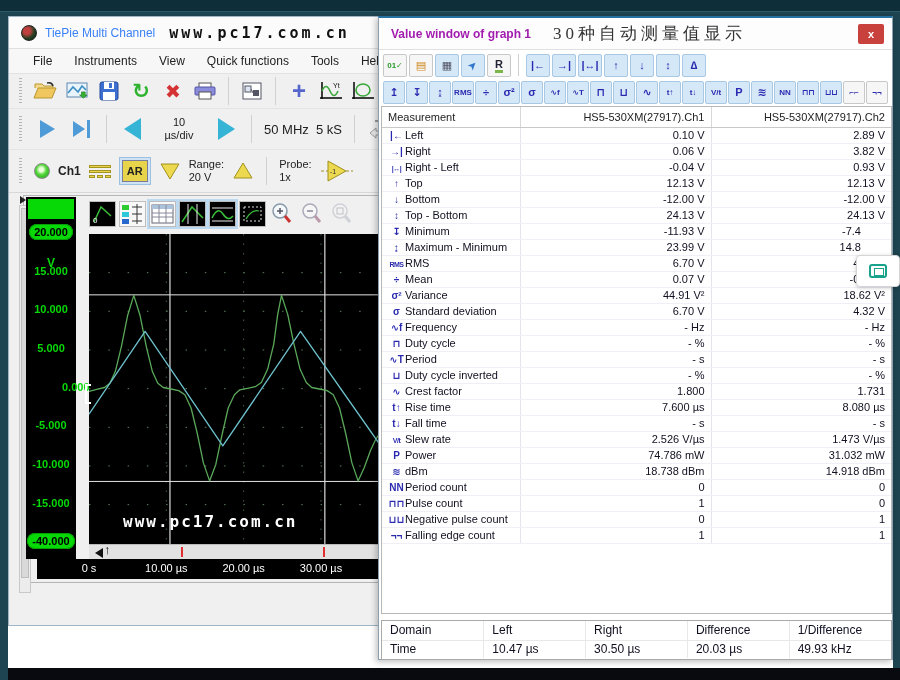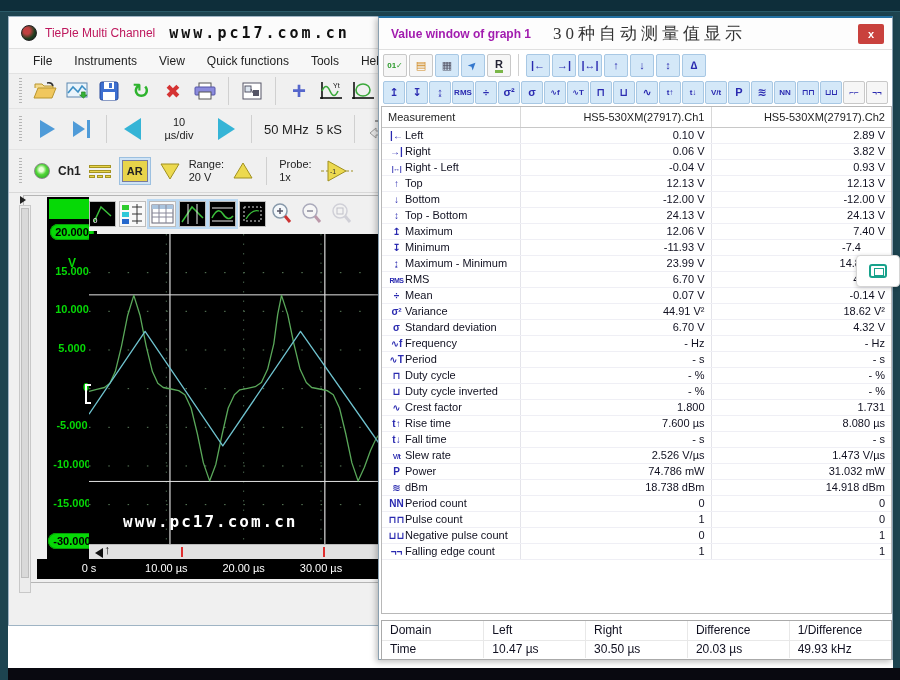--- a/index.html
+++ b/index.html
@@ -14,21 +14,21 @@
   .below-app  { left:8px; top:626px; width:885px; height:42px; background:#ffffff; }
 
   
   .app { left:8px; top:16px; width:885px; height:610px; background:#f0f0f0;
          border:1px solid #9fb4c4; }
   .titlebar { left:0; top:0; width:100%; height:32px; background:#fbfbfb; border-bottom:1px solid #e0e0e0;
               display:flex; align-items:center; padding-left:12px; }
   .app-logo { width:16px; height:16px; border-radius:50%;
               background:radial-gradient(circle at 35% 35%, #c04040 0 25%, #204020 60%, #101818 100%);
               border:1px solid #222; margin-right:8px; }
-  .app-title { color:#be185d; font-size:12px; }
+  .app-title { color:#3b82f6; font-size:12px; }
   .title-mark { color:#111; font-family:"DejaVu Sans Mono","Liberation Mono",monospace;
                 font-size:15px; font-weight:bold; letter-spacing:3px; margin-left:14px; }
   .menubar { left:0; top:32px; width:100%; height:25px; background:#f7f7f7; border-bottom:1px solid #e2e2e2;
              display:flex; align-items:center; gap:22px; padding-left:24px; }
   .menu-item { font-size:12px; color:#222; cursor:default; }
 
   .toolbar1 { left:0; top:57px; width:100%; height:35px; display:flex; align-items:center; gap:6px; padding-left:10px;
               border-bottom:1px solid #e4e4e4; }
   .toolbar2 { left:0; top:92px; width:100%; height:41px; display:flex; align-items:center; gap:8px; padding-left:10px;
               border-bottom:1px solid #e4e4e4; overflow:hidden; }
@@ -57,21 +57,21 @@
   .ar-wrap { background:#cfe3f5; border:1px solid #9cc0e0; padding:2px; }
   .ar-btn { width:26px; height:22px; background:#e8d44a; border:1px solid #7a7a9a; font-size:11px; font-weight:bold;
             color:#222; display:flex; align-items:center; justify-content:center; }
   .two-line { font-size:11px; color:#222; line-height:1.2; }
 
   
   .gpanel { left:14px; top:178px; width:360px; height:388px; background:#f0f0f0; border:1px solid #b5b5b5; }
   .vscroll { left:10px; top:188px; width:12px; height:388px; background:#ececec; border:1px solid #c8c8c8; }
   .vscroll .thumb { position:absolute; left:1px; top:2px; width:8px; height:370px; background:#d9d9d9; border:1px solid #bdbdbd; }
   .tiny-arrow { left:11px; top:179px; width:0; height:0; border-left:6px solid #222; border-top:4px solid transparent; border-bottom:4px solid transparent; }
-  .axiscol { left:38px; top:180px; width:50px; height:362px; background:#000; }
+  .axiscol { left:17px; top:180px; width:50px; height:362px; background:#000; }
   .axis-block { position:absolute; left:2px; top:2px; width:46px; height:20px; background:#06d906; }
   .ylab { position:absolute; width:100%; text-align:center; color:#06d906; font-size:11px; font-weight:bold; }
   .ylab.pill { color:#000; }
   .ylab.pill span { background:#06d906; border-radius:8px; padding:1px 4px; border:1px solid #04a004; }
   .yunit { position:absolute; width:100%; text-align:center; color:#06d906; font-size:12px; font-weight:bold; }
 
   .gtoolbar { left:80px; top:180px; width:292px; height:34px; display:flex; align-items:center; gap:3px; background:#f0f0f0; }
   .gbtn { width:27px; height:26px; border:1px solid #bdbdbd; background:#000; position:relative; overflow:hidden; }
   .gbtn.light { background:#f8f8f8; }
   .gbtn.hl { outline:2px solid #bcd9f2; outline-offset:0; }
@@ -319,21 +319,21 @@
     <div class="abs axiscol" id="yaxis">
       <div class="axis-block"></div>
     <div class="ylab pill" style="top: 29px;"><span>20.000</span></div>
         <div class="ylab" style="top: 67.6625px;">15.000</div>
         <div class="ylab" style="top: 106.325px;">10.000</div>
         <div class="ylab" style="top: 144.988px;">5.000</div>
         <div class="ylab" style="top: 183.65px; padding-left: 36px;">0.000</div>
         <div class="ylab" style="top: 222.312px;">-5.000</div>
         <div class="ylab" style="top: 260.975px;">-10.000</div>
         <div class="ylab" style="top: 299.637px;">-15.000</div>
-        <div class="ylab pill" style="top: 338.3px;"><span>-30.000</span></div>
+        <div class="ylab pill" style="top: 338.3px;"><span>-40.000</span></div>
         <div class="yunit" style="top: 58.651px;">V</div>
       </div>
 
     <div class="abs gtoolbar" id="gtoolbar">
         <div class="gbtn">
           <svg width="25" height="24">
             <polyline points="4,20 11,5 21,14" fill="none" stroke="#3bbf3b" stroke-width="1.5"></polyline>
             <text x="3" y="21" font-size="8" fill="#fff">0</text>
           </svg>
         </div>
@@ -594,25 +594,20 @@
               <td><span class="mic">↓</span>Bottom</td>
               <td class="val">-12.00 V</td>
               <td class="val">-12.00 V</td>
             </tr>
             <tr>
               <td><span class="mic">↕</span>Top - Bottom</td>
               <td class="val">24.13 V</td>
               <td class="val">24.13 V</td>
             </tr>
             <tr>
-              <td><span class="mic">↥</span>Maximum</td>
-              <td class="val">12.06 V</td>
-              <td class="val">7.40 V</td>
-            </tr>
-            <tr>
               <td><span class="mic">↧</span>Minimum</td>
               <td class="val">-11.93 V</td>
               <td class="val clip">-7.4</td>
             </tr>
             <tr>
               <td><span class="mic">↨</span>Maximum - Minimum</td>
               <td class="val">23.99 V</td>
               <td class="val clip">14.8</td>
             </tr>
             <tr>
@@ -634,28 +629,28 @@
               <td><span class="mic">σ</span>Standard deviation</td>
               <td class="val">6.70 V</td>
               <td class="val">4.32 V</td>
             </tr>
             <tr>
               <td><span class="mic">∿f</span>Frequency</td>
               <td class="val">- Hz</td>
               <td class="val">- Hz</td>
             </tr>
             <tr>
+              <td><span class="mic">⊓</span>Duty cycle</td>
+              <td class="val">- %</td>
+              <td class="val">- %</td>
+            </tr>
+            <tr>
               <td><span class="mic">∿T</span>Period</td>
               <td class="val">- s</td>
               <td class="val">- s</td>
-            </tr>
-            <tr>
-              <td><span class="mic">⊓</span>Duty cycle</td>
-              <td class="val">- %</td>
-              <td class="val">- %</td>
             </tr>
             <tr>
               <td><span class="mic">⊔</span>Duty cycle inverted</td>
               <td class="val">- %</td>
               <td class="val">- %</td>
             </tr>
             <tr>
               <td><span class="mic">∿</span>Crest factor</td>
               <td class="val">1.800</td>
               <td class="val">1.731</td>

